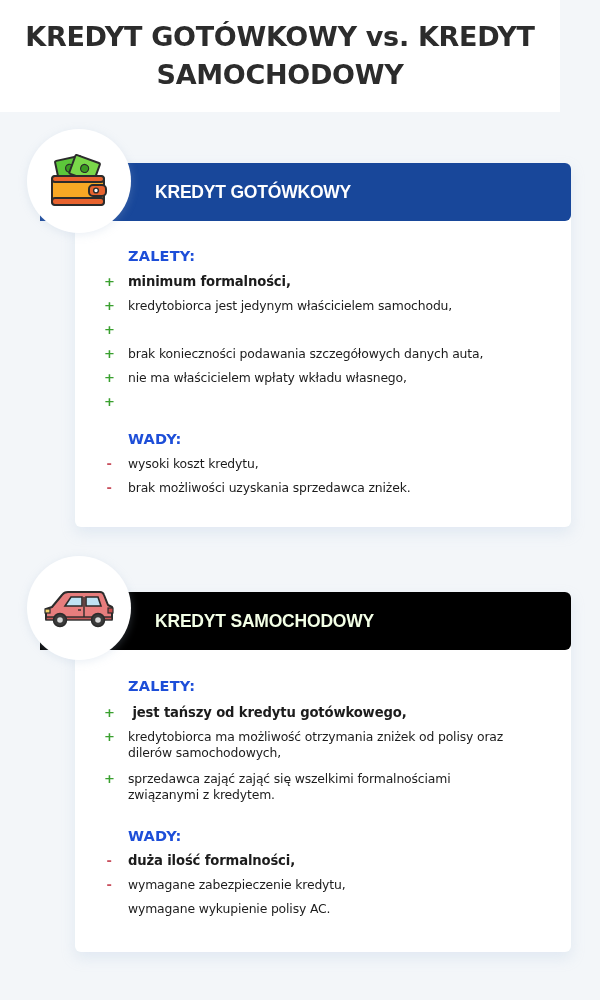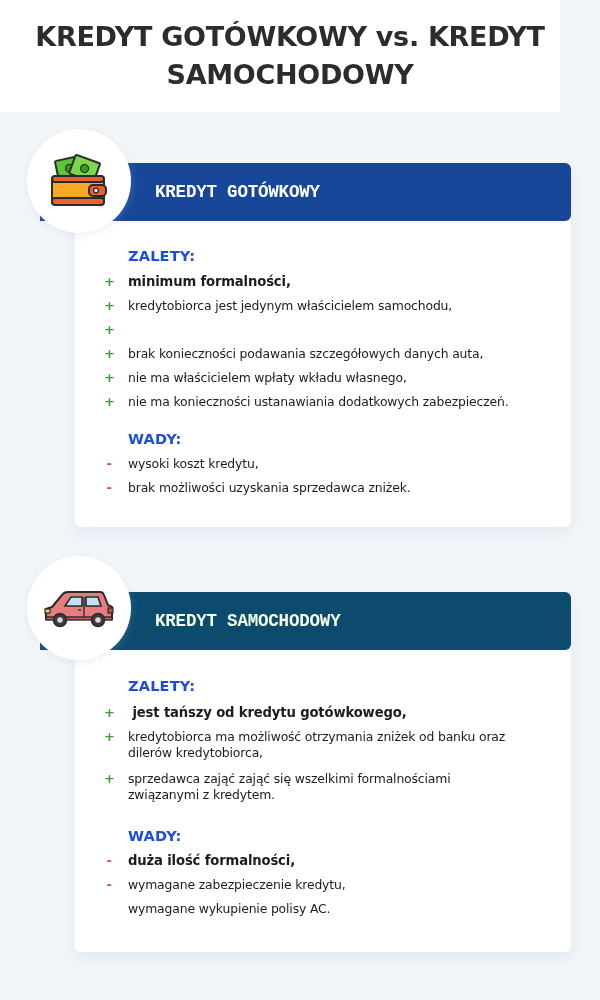--- a/index.html
+++ b/index.html
@@ -6,45 +6,45 @@
     html, body { width: 600px; height: 1000px; overflow: hidden; }
     body {
       font-family: "DejaVu Sans", "Liberation Sans", sans-serif;
       background: #f3f6f9;
       color: #1c1c1c;
       position: relative;
     }
     .header {
       position: absolute; left: 0; top: 0; width: 560px; height: 112px;
       background: #ffffff;
-      display: flex; align-items: center; justify-content: flex-end;
+      display: flex; align-items: center; justify-content: center;
     }
     .page-title {
       font-family: "DejaVu Sans", sans-serif;
       font-size: 27px; line-height: 38px; font-weight: 600;
       color: #2c2c2c; text-align: center; letter-spacing: -0.3px;
       width: 540px;
     }
     .card {
       position: absolute; left: 75px; width: 496px;
       background: #ffffff; border-radius: 6px;
       box-shadow: 0 6px 14px rgba(170, 195, 225, 0.25);
     }
     .card-1 { top: 163px; height: 364px; }
     .card-2 { top: 592px; height: 360px; }
     .banner {
       position: absolute; left: 40px; width: 531px; height: 58px;
       border-radius: 0 6px 6px 0;
       display: flex; align-items: center;
       padding-left: 115px;
       color: #ffffff; font-weight: 700; font-size: 17.5px; letter-spacing: -0.2px;
-      font-family: Liberation Mono, monospace;
+      font-family: Liberation Sans, sans-serif;
     }
     .banner-1 { top: 163px; background: #18479a; }
-    .banner-2 { top: 592px; background: #0c4a6e; color: #f3ffe6; }
+    .banner-2 { top: 592px; background: #000000; color: #f3ffe6; }
     .icon-circle {
       position: absolute; left: 27px; width: 104px; height: 104px;
       border-radius: 50%; background: #ffffff;
       box-shadow: 0 2px 8px rgba(170, 190, 215, 0.25);
       display: flex; align-items: center; justify-content: center;
     }
     .circle-1 { top: 129px; }
     .circle-2 { top: 556px; }
     .content {
       position: absolute; left: 104px; width: 450px;
@@ -117,21 +117,20 @@
     <li style="height:24px;">
       <span class="marker plus">+</span>
       <span>brak konieczności podawania szczegółowych danych auta,</span>
     </li>
     <li style="height:24px;">
       <span class="marker plus">+</span>
       <span>nie ma właścicielem wpłaty wkładu własnego,</span>
     </li>
     <li style="height:24px;">
       <span class="marker plus">+</span>
-      <span>nie ma konieczności ustanawiania dodatkowych zabezpieczeń.</span>
     </li>
   </ul>
   <div class="section-heading" style="margin-top:10px;">WADY:</div>
   <ul class="list" style="margin-top:6px;">
     <li style="height:24px;">
       <span class="marker minus">-</span>
       <span>wysoki koszt kredytu,</span>
     </li>
     <li style="height:24px;">
       <span class="marker minus">-</span>
@@ -169,21 +168,21 @@
 
 <div class="content" style="top:675px;">
   <div class="section-heading">ZALETY:</div>
   <ul class="list" style="margin-top:8px;">
     <li class="bold" style="height:24px;">
       <span class="marker plus">+</span>
       <span style="white-space:pre;"> jest tańszy od kredytu gotówkowego,</span>
     </li>
     <li style="height:42px;padding-right:20px;">
       <span class="marker plus">+</span>
-      <span>kredytobiorca ma możliwość otrzymania zniżek od banku oraz dilerów kredytobiorca,</span>
+      <span>kredytobiorca ma możliwość otrzymania zniżek od polisy oraz dilerów samochodowych,</span>
     </li>
     <li style="height:42px;padding-right:90px;">
       <span class="marker plus">+</span>
       <span>sprzedawca zająć zająć się wszelkimi formalnościami związanymi z kredytem.</span>
     </li>
   </ul>
   <div class="section-heading" style="margin-top:12px;">WADY:</div>
   <ul class="list" style="margin-top:6px;">
     <li class="bold" style="height:24px;">
       <span class="marker minus">-</span>

